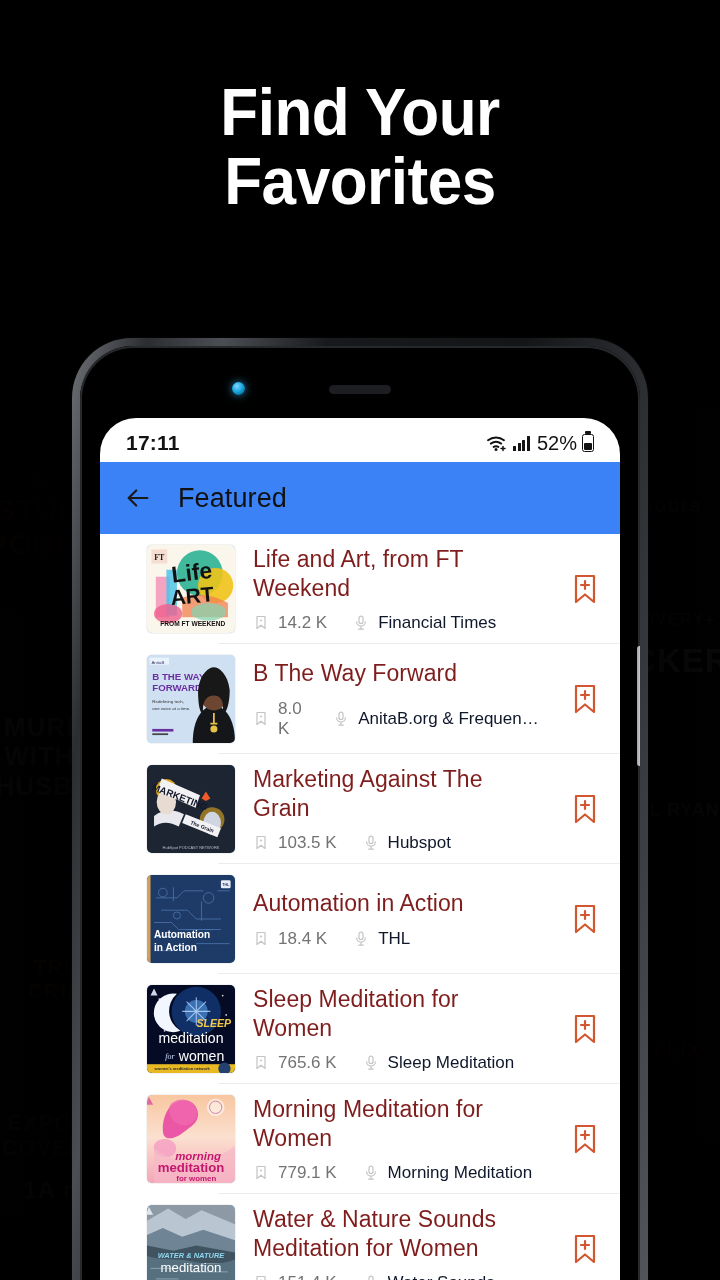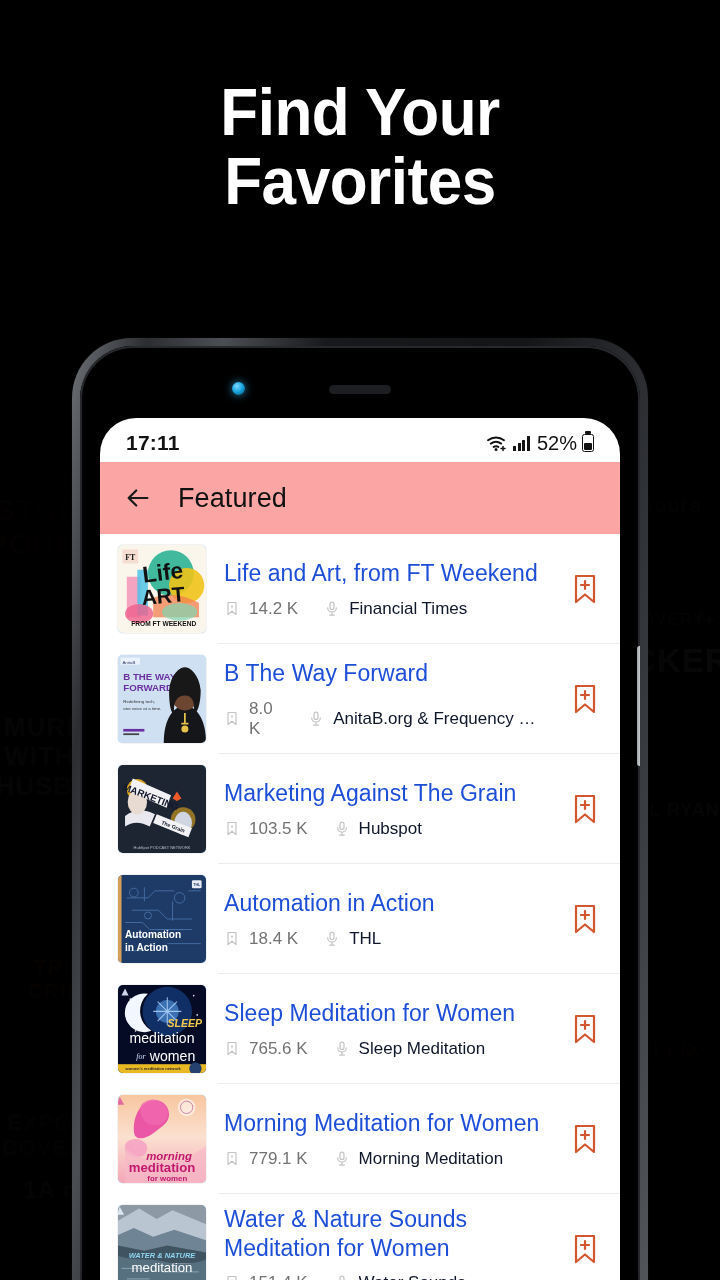--- a/index.html
+++ b/index.html
@@ -141,21 +141,21 @@
   }
   .battery span { display: block; width: 100%; height: 52%; background: #131313; border-radius: 1px; }
 
   
   .app-bar {
     flex: 0 0 auto;
     height: 72px;
     display: flex; align-items: center;
     padding: 0 24px;
     gap: 26px;
-    background: #fca5a5;
+    background: #3b82f6;
   }
   .back-arrow { width: 28px; height: 28px; flex: 0 0 auto; cursor: pointer; }
   .app-title { font-size: 27px; font-weight: 400; color: #111; letter-spacing: 0.1px; }
 
   
   .list {
     flex: 1 1 auto;
     overflow: hidden;
     background: #fff;
   }
@@ -173,26 +173,27 @@
     height: 1px; background: #ececec;
   }
   .cover {
     flex: 0 0 auto;
     width: 88px; height: 88px;
     border-radius: 5px;
     overflow: hidden;
     position: relative;
     background: #7dd3fc;
     box-shadow: 0 0 0 1px rgba(0,0,0,0.05);
+    margin-left: 29px;
   }
   .cover svg { display:block; width:100%; height:100%; }
 
   .row-main { flex: 1 1 auto; min-width: 0; padding-right: 8px; }
   .row-title {
-    font-size: 23px; font-weight: 400; color: #1d4ed8;
+    font-size: 23px; font-weight: 400; color: #7f1d1d;
     line-height: 1.22; letter-spacing: 0.05px;
     margin-bottom: 11px;
   }
   .row-meta {
     display: flex; align-items: center; gap: 9px;
     color: #b4b4b4; font-size: 17px;
   }
   .row-meta .count { color: #737373; }
   .row-meta .author {
     color: #0f172a;

